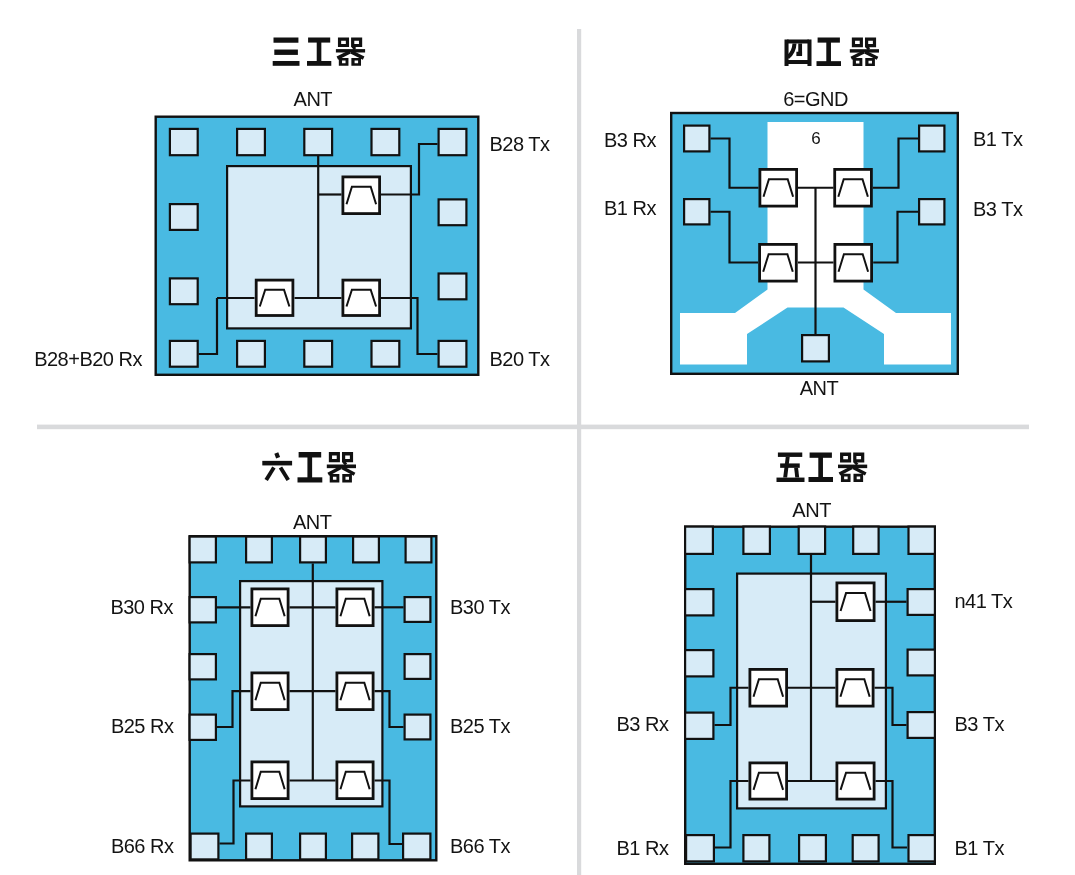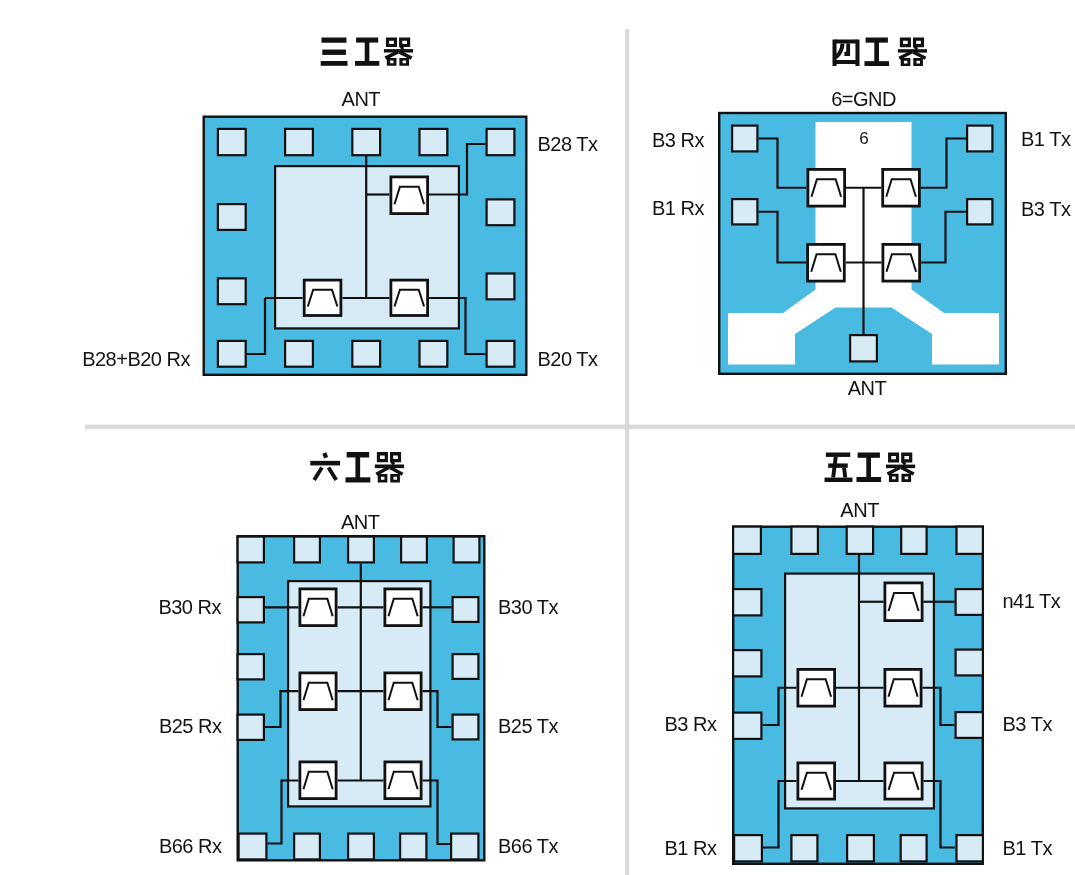--- a/index.html
+++ b/index.html
@@ -1,20 +1,20 @@
 <!DOCTYPE html>
 <html><head>
 <meta charset="utf-8">
 <style>
   html,body { margin:0; padding:0; background:#ffffff; }
   svg { display:block; }
 </style>
 </head>
 <body>
-<div style="will-change: transform; width:1001px; height:875px;margin-left:48px;">
+<div style="will-change: transform; width:1001px; height:875px;">
 <svg width="1075" height="875" viewBox="0 0 1075 875">
 <rect x="0" y="0" width="1075" height="875" fill="#ffffff"></rect>
 <rect x="37.00" y="424.60" width="992.00" height="4.60" fill="#d9dadc"></rect>
 <rect x="577.00" y="29.00" width="4.20" height="846.00" fill="#d9dadc"></rect>
 <rect x="155.70" y="116.70" width="322.60" height="258.10" fill="#49bae2" stroke="#111111" stroke-width="2.4"></rect>
 <rect x="227.10" y="166.10" width="183.80" height="162.30" fill="#d7ebf7" stroke="#111111" stroke-width="2.2"></rect>
 <line x1="318.20" y1="156.00" x2="318.20" y2="298.00" stroke="#111111" stroke-width="2.2"></line>
 <line x1="318.20" y1="194.50" x2="341.50" y2="194.50" stroke="#111111" stroke-width="2.2"></line>
 <polyline points="381.00,194.50 419.00,194.50 419.00,144.00 437.50,144.00" fill="none" stroke="#111111" stroke-width="2.2"></polyline>
 <line x1="217.00" y1="298.00" x2="254.50" y2="298.00" stroke="#111111" stroke-width="2.2"></line>

